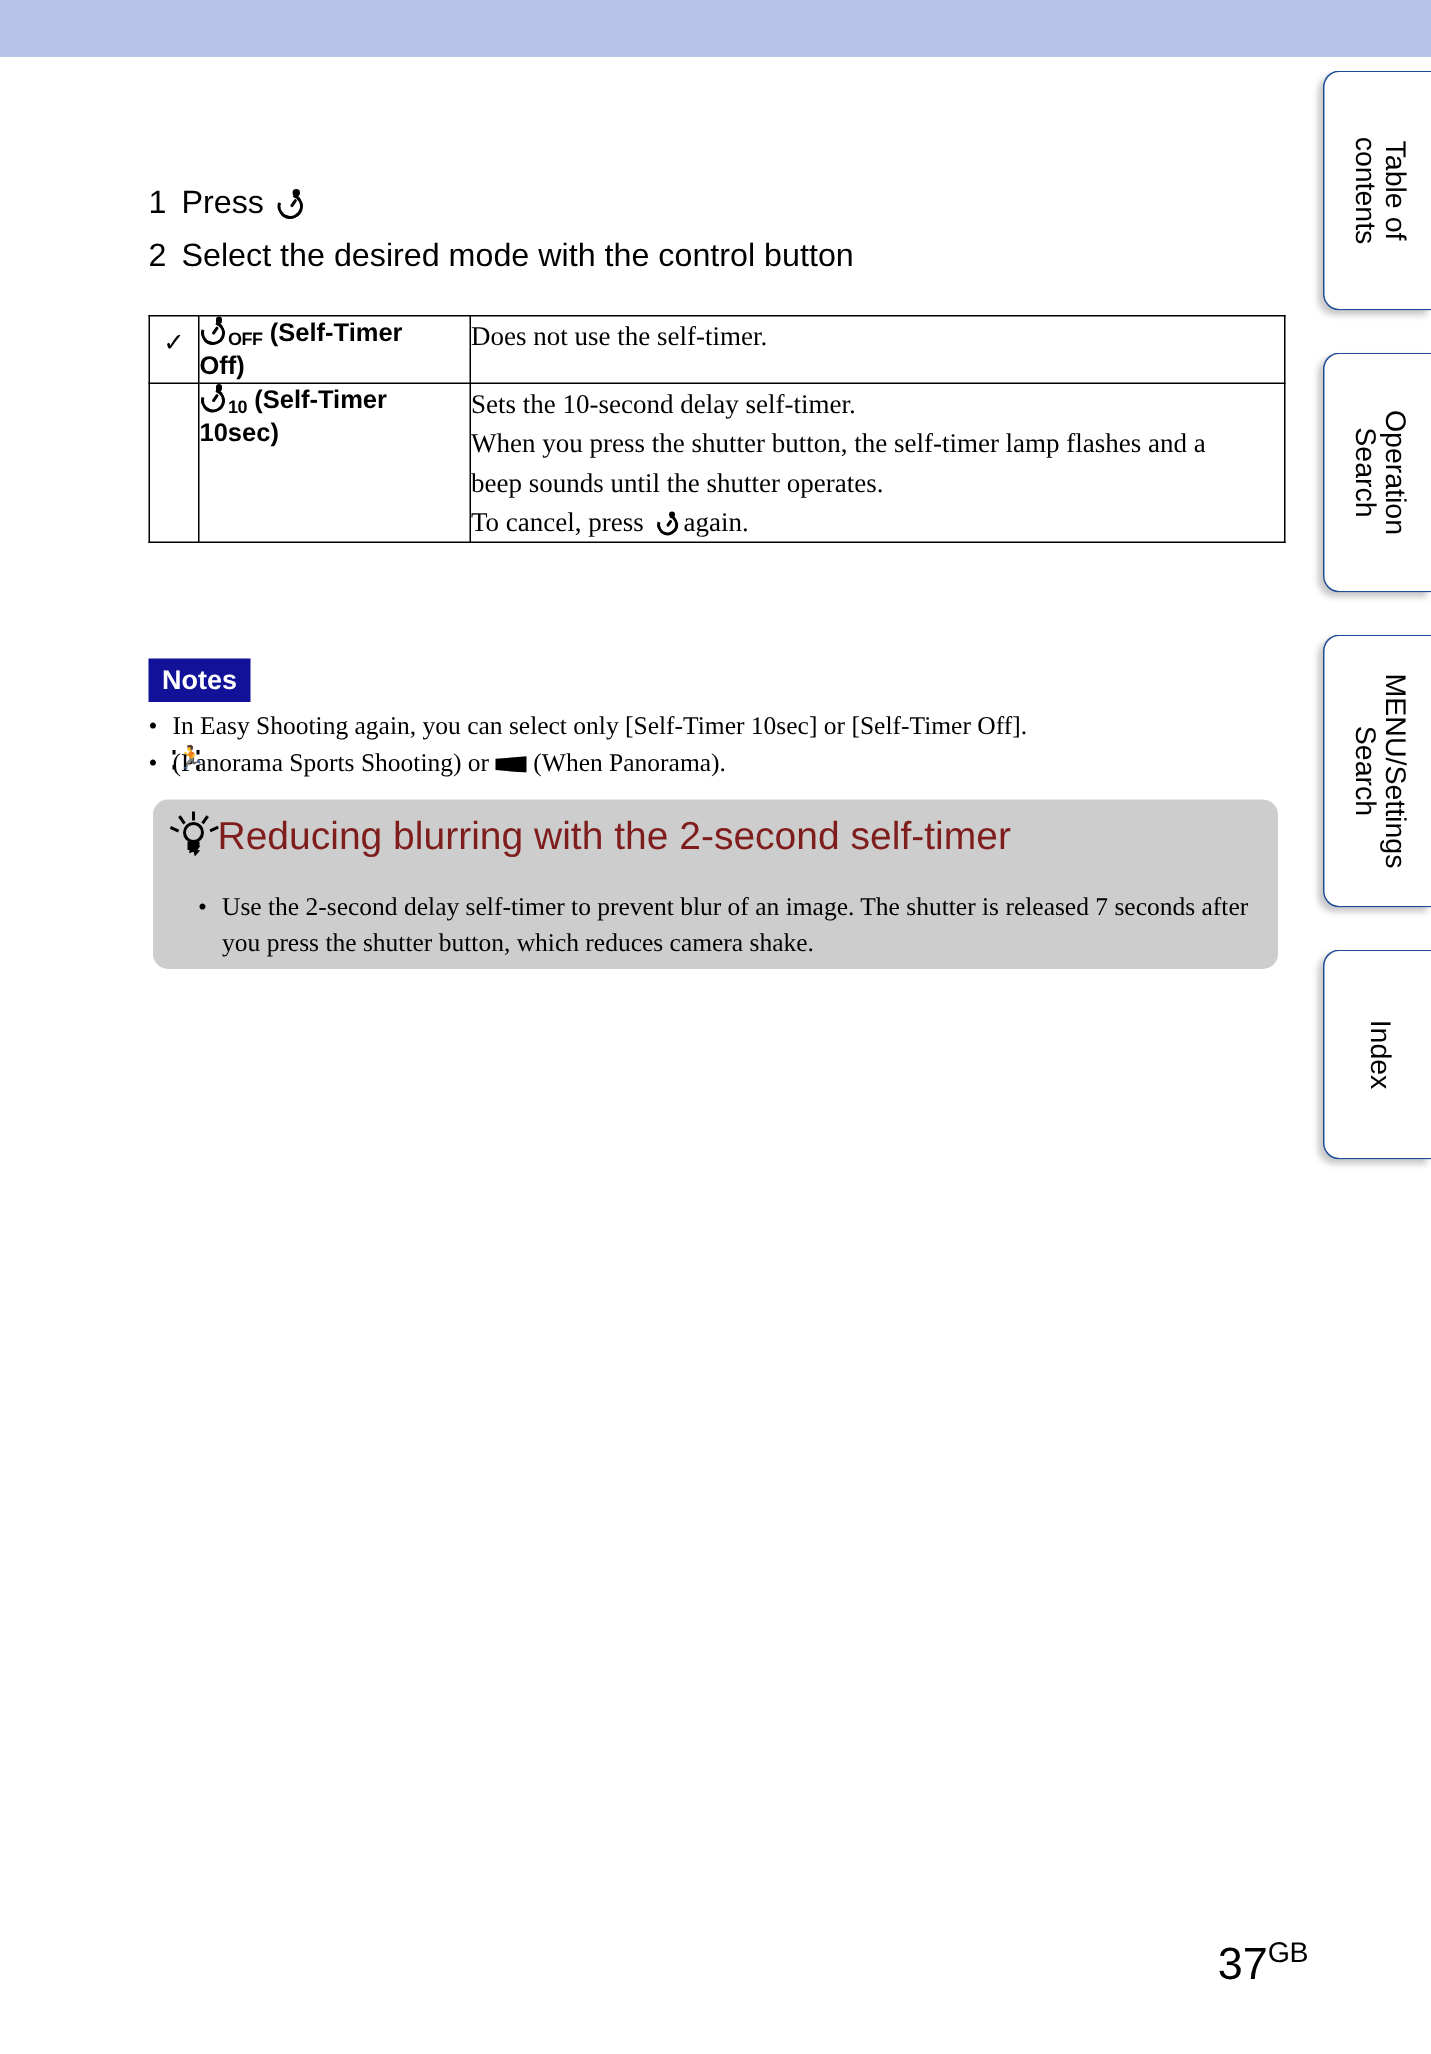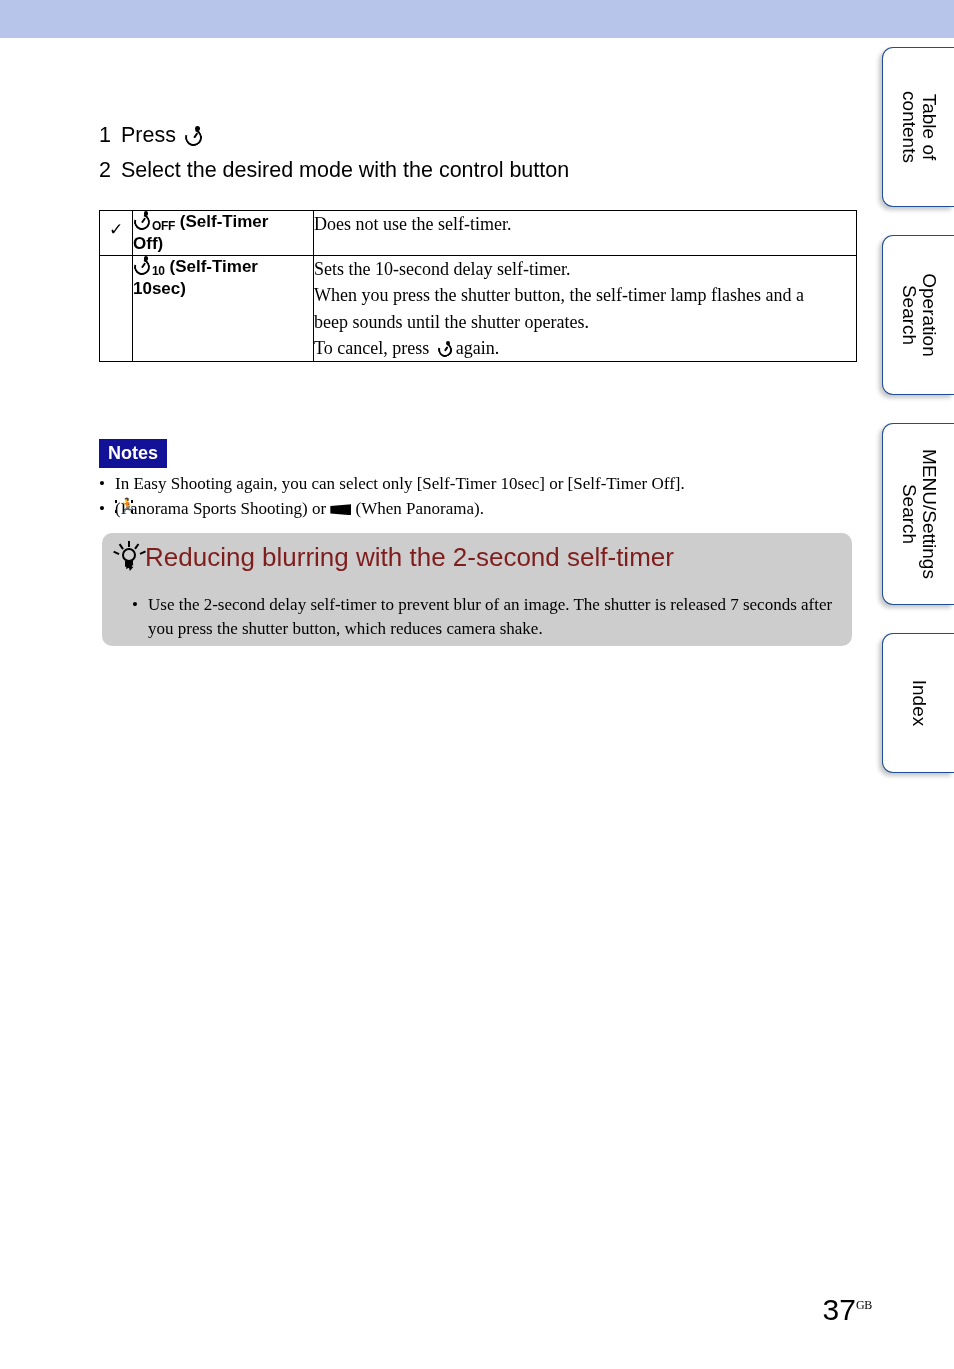--- a/index.html
+++ b/index.html
@@ -332,24 +332,23 @@
   #page-number {
     position: absolute;
     right: 82px;
     bottom: 42px;
     font-family: "Liberation Sans", sans-serif;
     font-size: 30px;
     color: #000;
     white-space: nowrap;
   }
   #page-number .gb {
-    font-size: 12px;
+    font-size: 19px;
     vertical-align: 11px;
     letter-spacing: -0.3px;
-    font-family: Liberation Serif, serif;
   }
 </style>
 </head>
 <body>
 
 <div id="top-band"></div>
 
 <div id="content">
 
 

